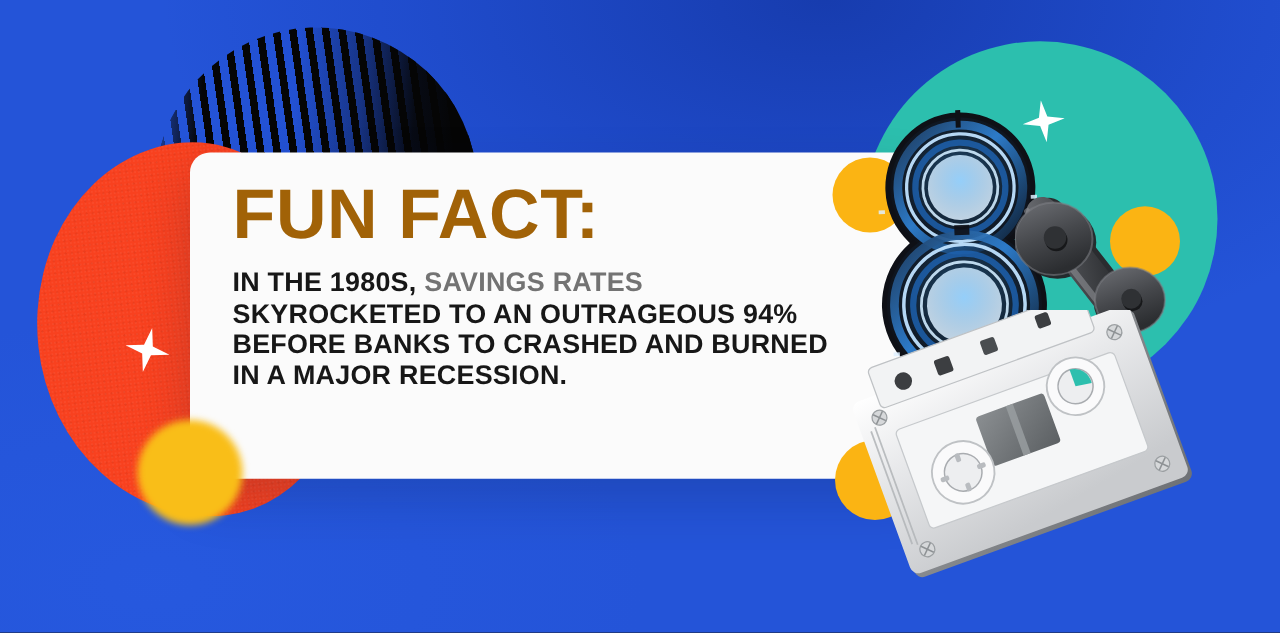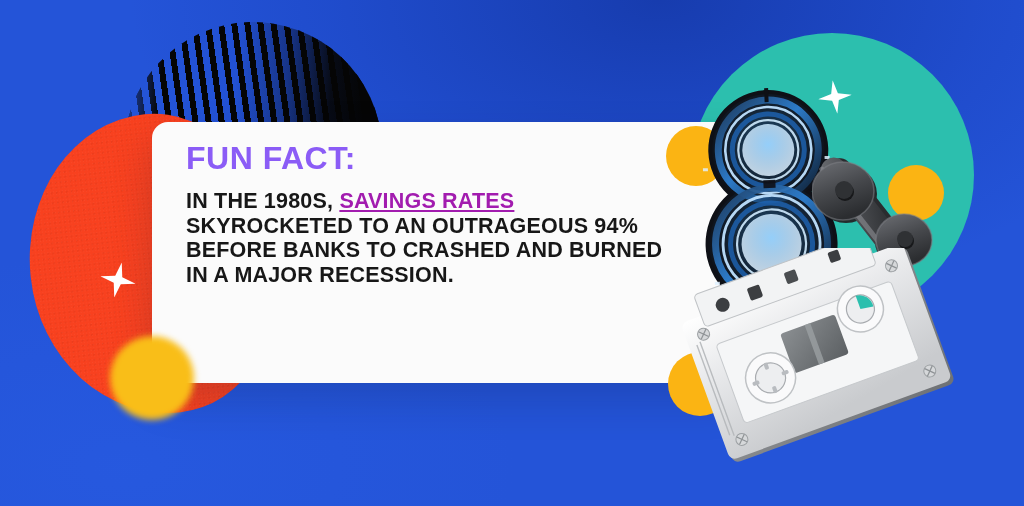--- a/index.html
+++ b/index.html
@@ -133,39 +133,39 @@
     border-radius: 16px;
     box-shadow: 0 18px 40px rgba(10,20,60,0.18);
   }
   .card-inner {
     position: absolute;
     left: 34px;
     top: 20px;
     right: 20px;
   }
   .headline {
-    color: #8b5cf6;
-    font-size: 32px;
+    color: #a16207;
+    font-size: 56px;
     line-height: 1.04;
     font-weight: 900;
     letter-spacing: 0.5px;
     font-family: "Liberation Sans", sans-serif;
     margin: 0 0 14px 0;
     white-space: nowrap;
   }
   .body-copy {
     color: #171717;
     font-size: 21.5px;
     line-height: 1.14;
     font-weight: 900;
     letter-spacing: 0.2px;
     margin: 0;
     max-width: 480px;
   }
-  .hl-red { color: #a21caf; text-decoration: underline; }
+  .hl-red { color: #737373; }
 
   
   .neon8 {
     position: absolute;
     left: 686px;
     top: 84px;
     width: 168px;
     height: 230px;
     transform: rotate(-2deg);
   }

